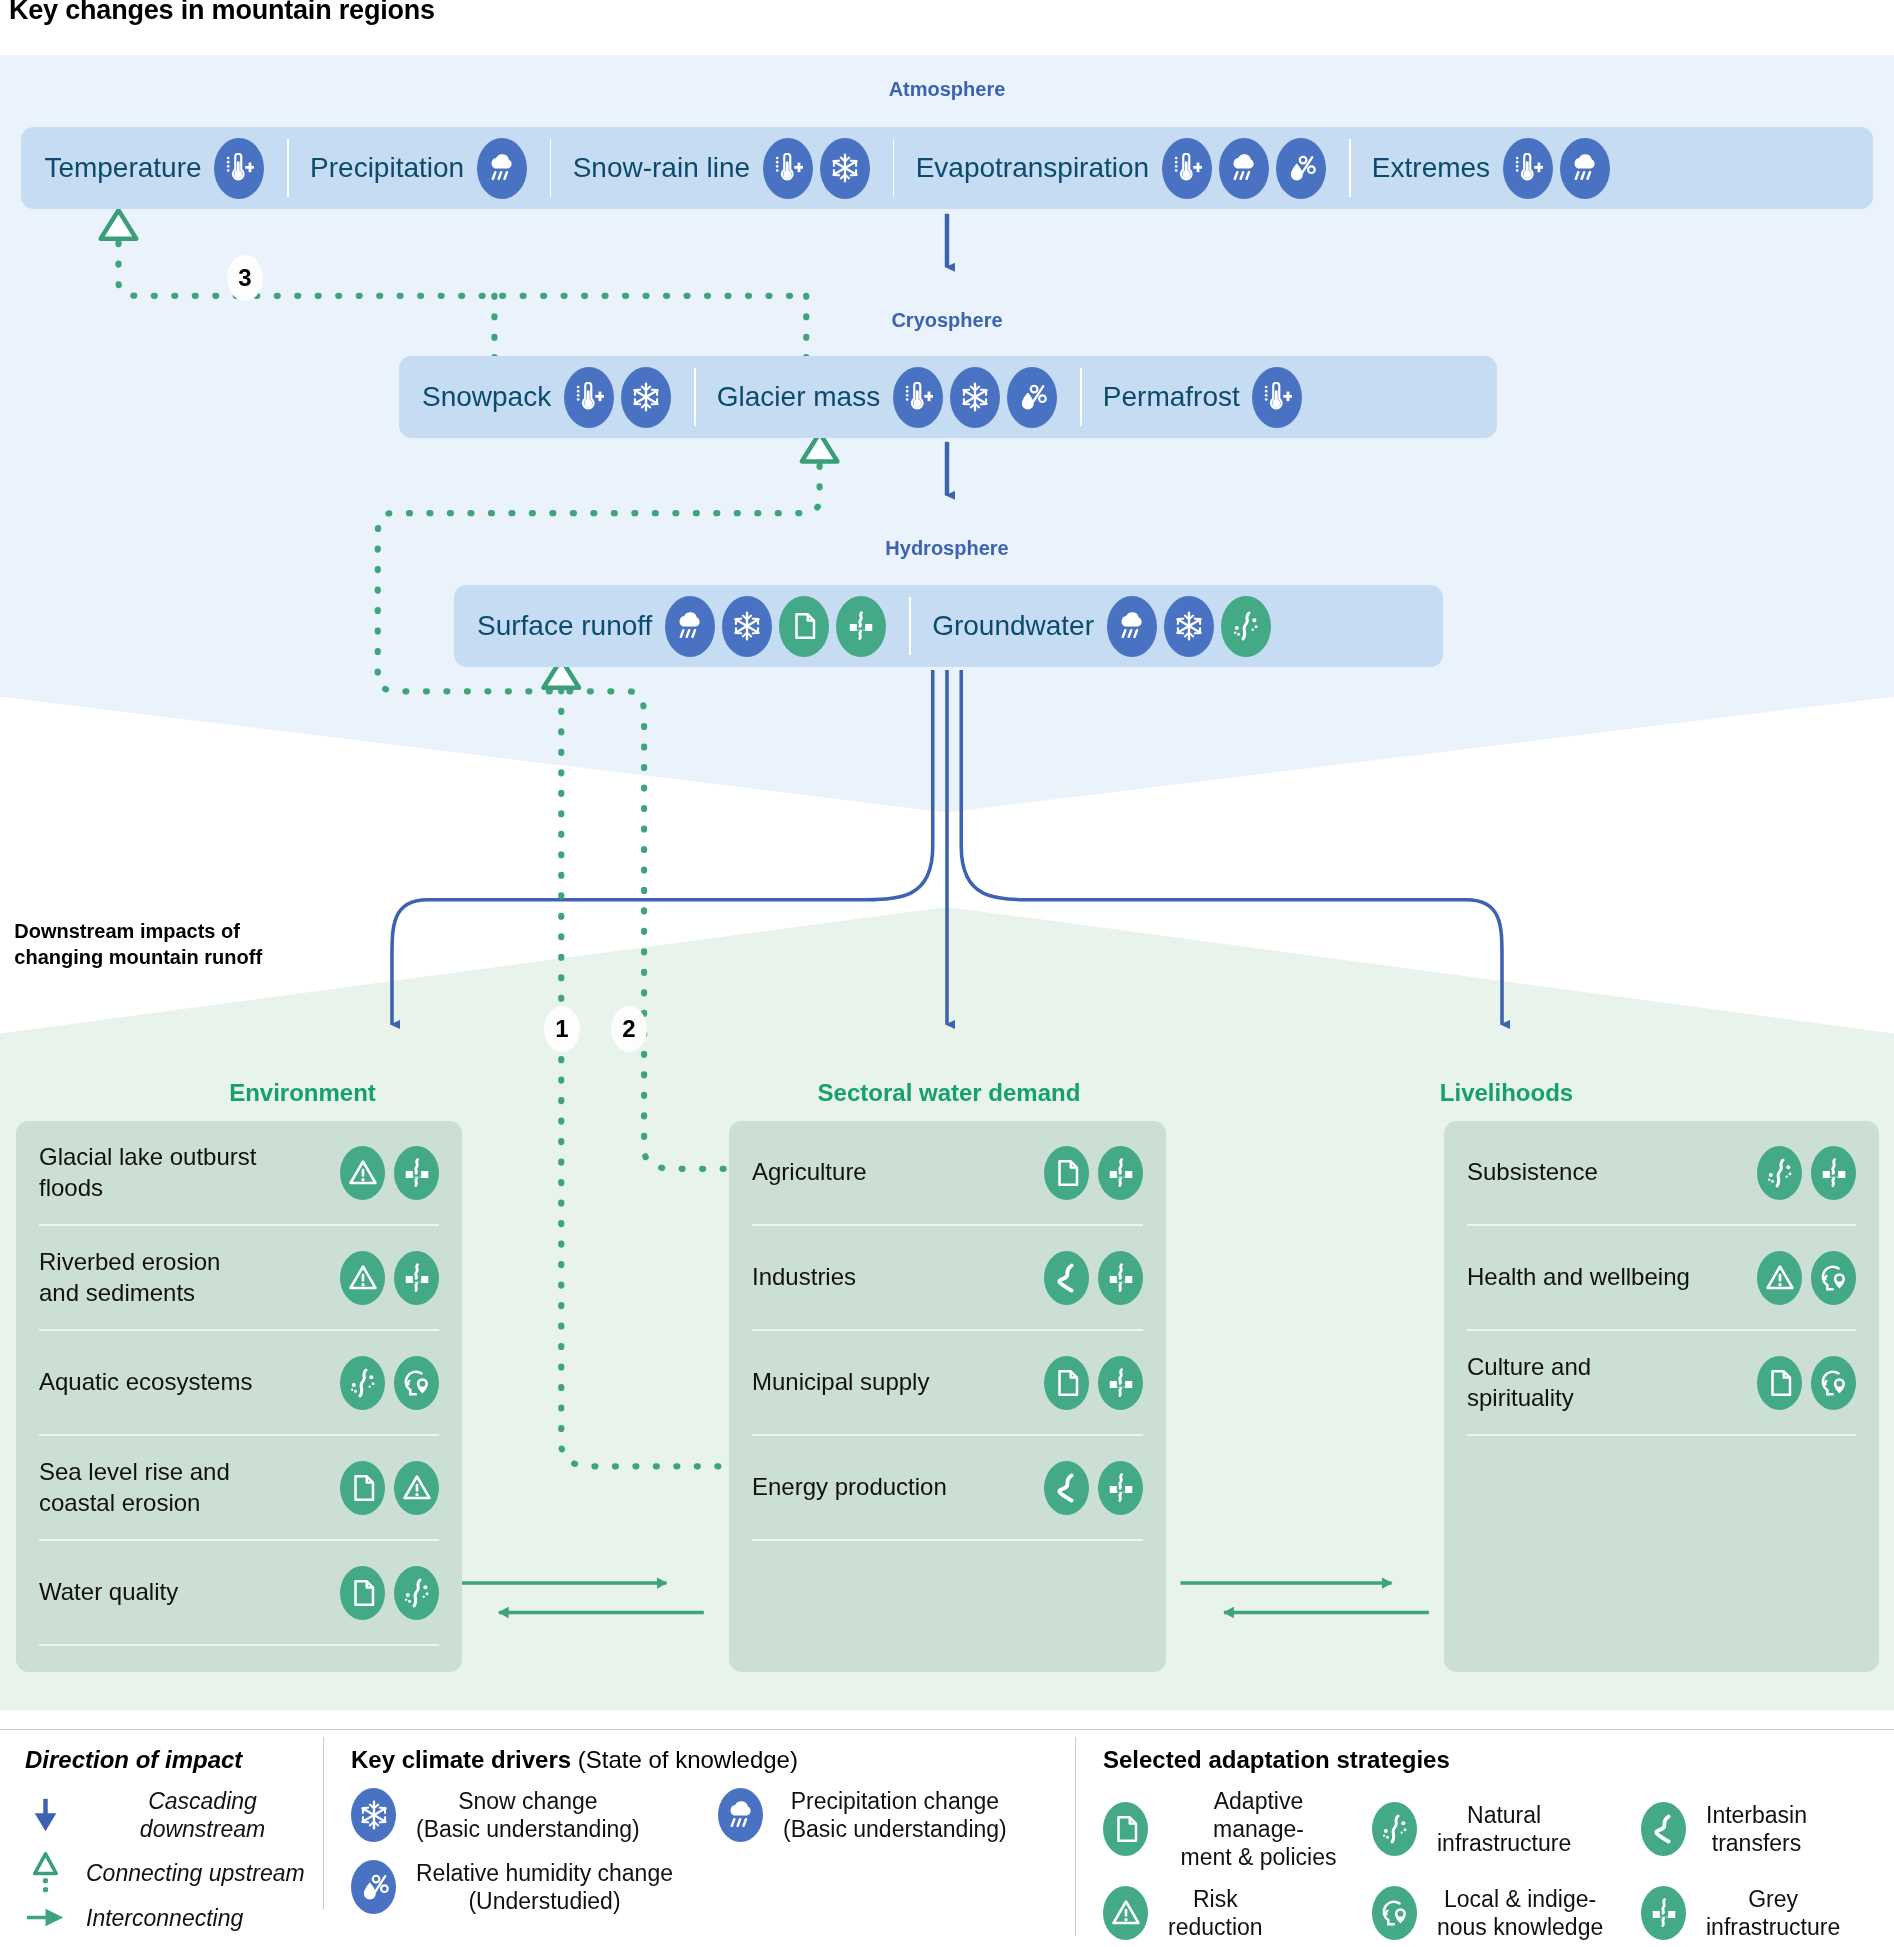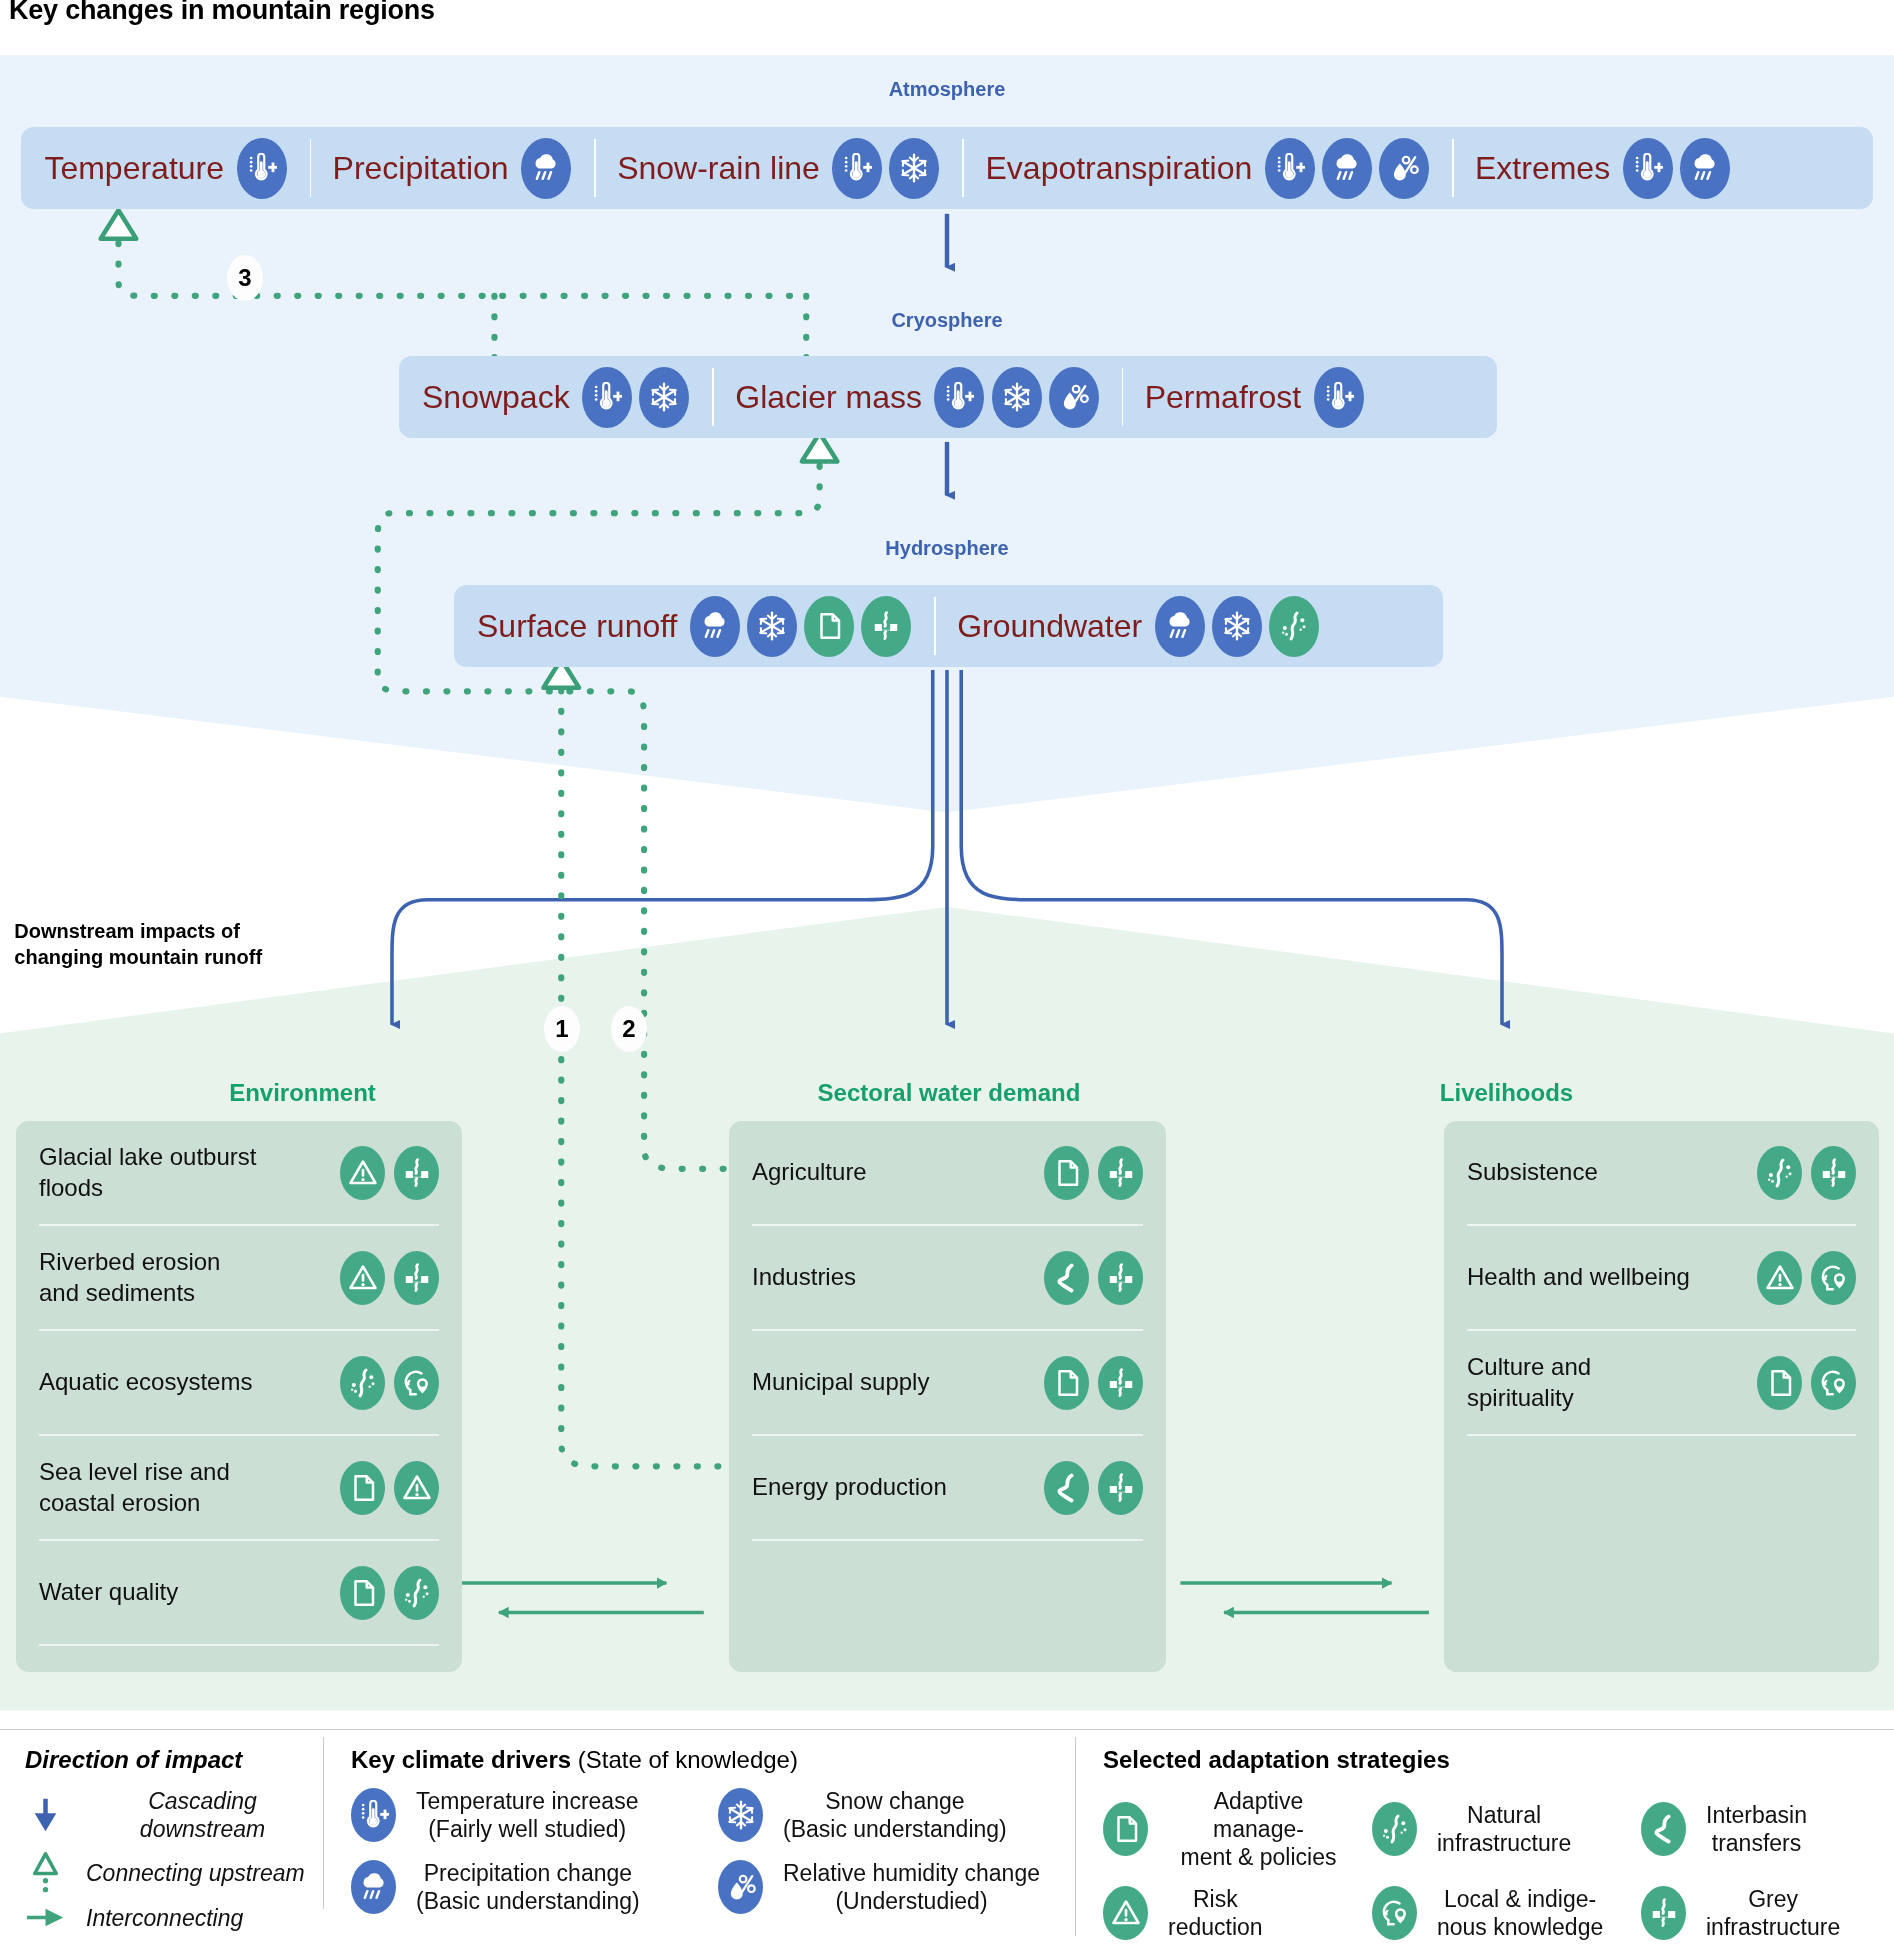--- a/index.html
+++ b/index.html
@@ -50,21 +50,21 @@
 
   .band-cell {
     display: flex; align-items: center; height: 100%;
     padding: 0 23px; gap: 12.5px; position: relative;
   }
   .band-cell + .band-cell::before {
     content: ""; position: absolute; left: 0; top: 11.6px; bottom: 11.6px;
     width: 1.8px; background: #ffffff;
   }
   .band-cell .cell-label {
-    font-size: 32px; color: #7f1d1d; white-space: nowrap;
+    font-size: 28px; color: #0c4a6e; white-space: nowrap;
   }
   .icon-row { display: flex; align-items: center; gap: 7.1px; }
 
   
   .oval {
     width: 50px; height: 61px; border-radius: 50%;
     display: flex; align-items: center; justify-content: center;
     flex: 0 0 auto;
   }
   .oval.blue  { background: #4a72c3; }
@@ -680,31 +680,20 @@
         </span>
         <span class="li-text">Interconnecting</span>
       </div>
     </div>
 
     <div class="legend-col c2">
       <div class="legend-h">
         <span>Key climate drivers</span><span class="sub"> (State of knowledge)</span>
       </div>
       <div class="legend-grid" id="drivers-grid">
-          <div class="legend-item">
-            <span class="oval blue small">
-              <svg width="30" height="30" viewBox="0 0 36 36">
-                <use href="#sym-thermo"></use>
-              </svg>
-            </span>
-            <div class="li-text">
-              <div>Temperature increase</div>
-              <div>(Fairly well studied)</div>
-            </div>
-          </div>
           <div class="legend-item">
             <span class="oval blue small">
               <svg width="30" height="30" viewBox="0 0 36 36">
                 <use href="#sym-snow"></use>
               </svg>
             </span>
             <div class="li-text">
               <div>Snow change</div>
               <div>(Basic understanding)</div>
             </div>

